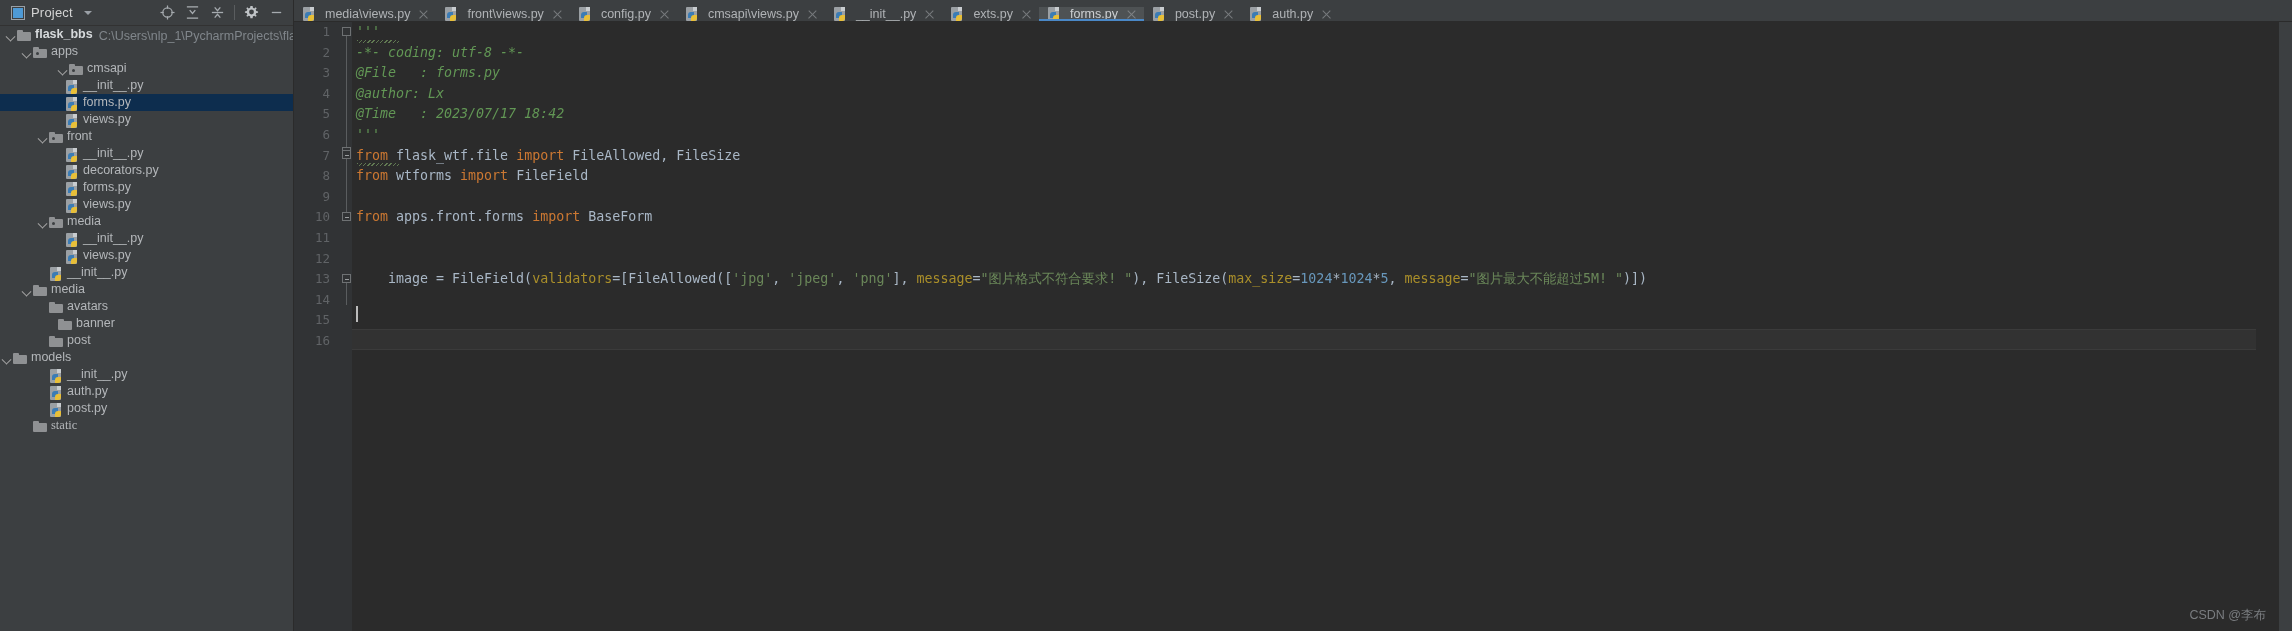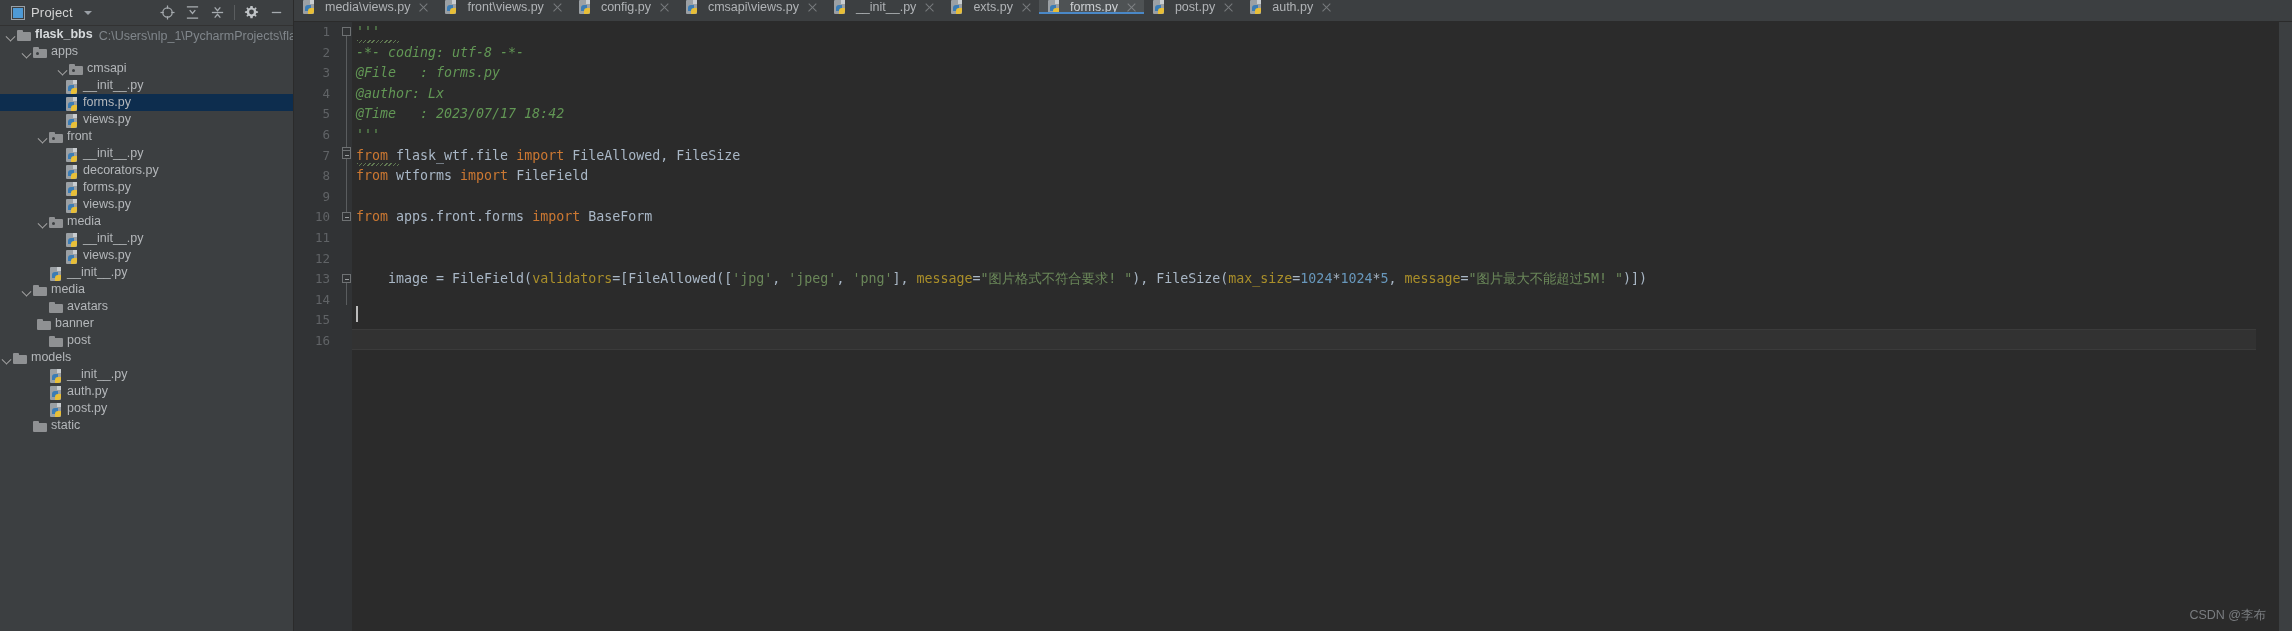--- a/index.html
+++ b/index.html
@@ -57,21 +57,21 @@
   .ic-py .fold { position:absolute; left:8px; top:0px; width:4px; height:4px; background:#c9cdd0; }
   .ic-py .pyblue { position:absolute; left:3px; top:5px; width:6px; height:6px; background:#3b7cb5; border-radius:3px 0 3px 0; }
   .ic-py .pyyell { position:absolute; left:6px; top:8px; width:6px; height:6px; background:#e8bf38; border-radius:3px 0 3px 0; }
   .tree-label { line-height:17px; }
   .tree-label.proj { font-weight:bold; color:#d6d9db; }
   .tree-path { color:#80868b; margin-left:6px; font-weight:normal; font-size:12.5px; }
 
   
   #tab-bar {
     position:absolute; left:294px; top:0; right:0; height:22px;
-    background:#3c3f41; display:flex; align-items:flex-start;
+    background:#3c3f41; display:flex; align-items:flex-end;
     border-bottom:1px solid #2b2b2b; overflow:hidden;
   }
   .tab {
     display:flex; align-items:center; padding:0 7px 0 8px;
     font-size:12.5px; color:#b0b3b6; white-space:nowrap; position:relative;
     background:#3c3f41; gap:5px;
   }
   .tab.active { background:#4e5254; color:#cdd0d3; }
   .tab.active::after {
     content:""; position:absolute; left:0; right:0; bottom:0; height:2px; background:#4a88c7;
@@ -383,21 +383,21 @@
         <span class="tree-label">media</span>
       </div>
       <div class="tree-row" style="padding-left: 36px;">
         <span class="tw"></span>
         <span class="tree-icon ic-folder">
           <span class="ftab"></span>
           <span class="fbody"></span>
         </span>
         <span class="tree-label">avatars</span>
       </div>
-      <div class="tree-row" style="padding-left: 24px;">
+      <div class="tree-row" style="padding-left: 45px;">
         <span class="tw"></span>
         <span class="tree-icon ic-folder">
           <span class="ftab"></span>
           <span class="fbody"></span>
         </span>
         <span class="tree-label">banner</span>
       </div>
       <div class="tree-row" style="padding-left: 36px;">
         <span class="tw"></span>
         <span class="tree-icon ic-folder">
@@ -439,21 +439,21 @@
       <div class="tree-row" style="padding-left: 36px;">
         <span class="tw"></span>
         <span class="tree-icon ic-py">
           <span class="page"></span>
           <span class="fold"></span>
           <span class="pyblue"></span>
           <span class="pyyell"></span>
         </span>
         <span class="tree-label">post.py</span>
       </div>
-      <div class="tree-row" style="padding-left: 20px;">
+      <div class="tree-row" style="padding-left: 20px; font-family: Liberation Serif, serif;">
         <span class="tw"></span>
         <span class="tree-icon ic-folder">
           <span class="ftab"></span>
           <span class="fbody"></span>
         </span>
         <span class="tree-label">static</span>
       </div>
     </div>
 </div>
 

